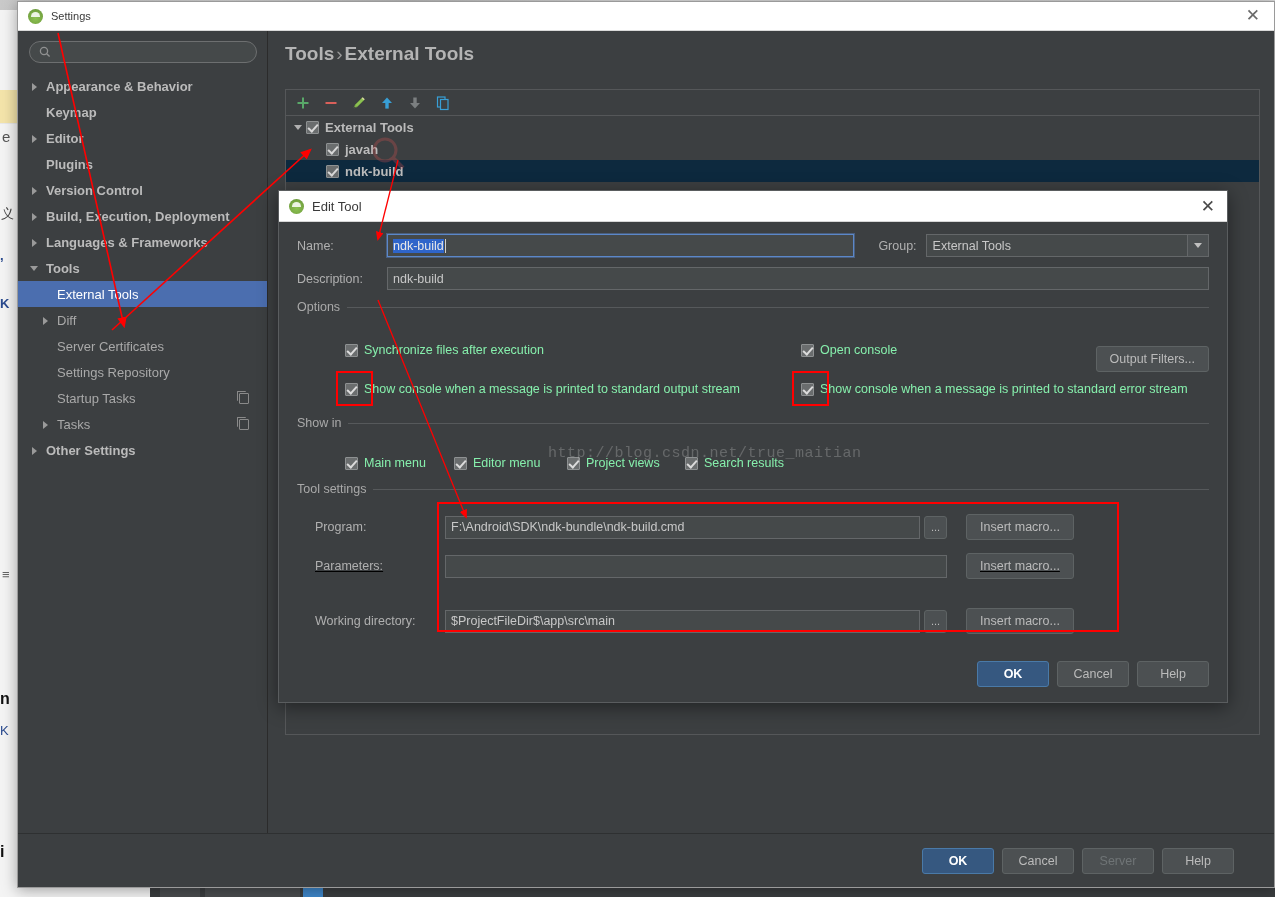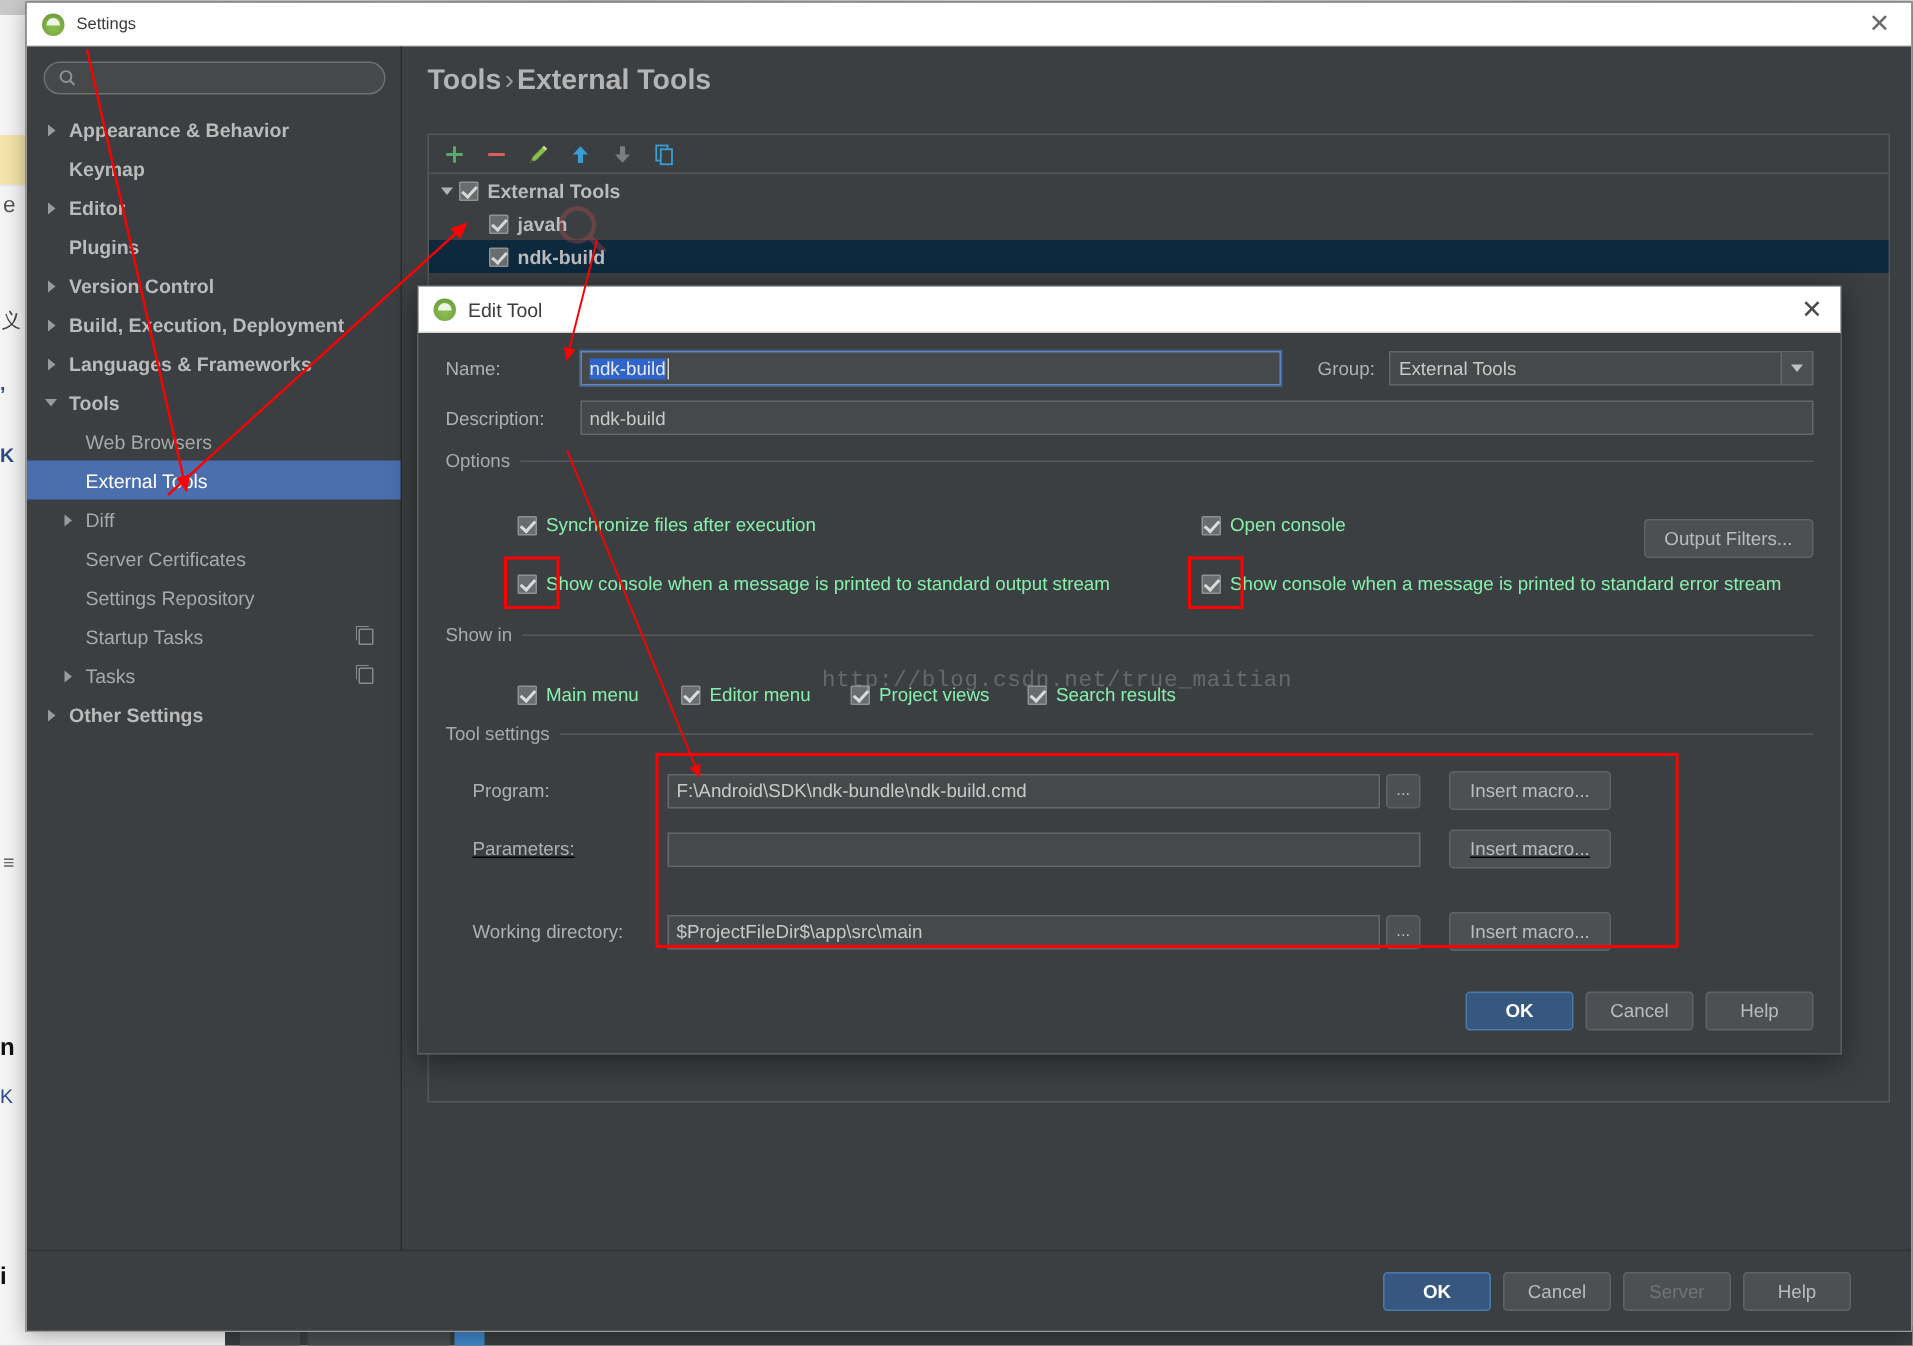--- a/index.html
+++ b/index.html
@@ -271,24 +271,20 @@
               <span class="arrow right"></span>
               <span class="label">Build, Execution, Deployment</span>
             </div>
             <div class="nav-item lvl0">
               <span class="arrow right"></span>
               <span class="label">Languages &amp; Frameworks</span>
             </div>
             <div class="nav-item lvl0">
               <span class="arrow down"></span>
               <span class="label">Tools</span>
-            </div>
-            <div class="nav-item lvl1">
-              <span class="arrow none"></span>
-              <span class="label">Web Browsers</span>
             </div>
             <div class="nav-item lvl1 selected">
               <span class="arrow none"></span>
               <span class="label">External Tools</span>
             </div>
             <div class="nav-item lvl1">
               <span class="arrow right"></span>
               <span class="label">Diff</span>
             </div>
             <div class="nav-item lvl1">

